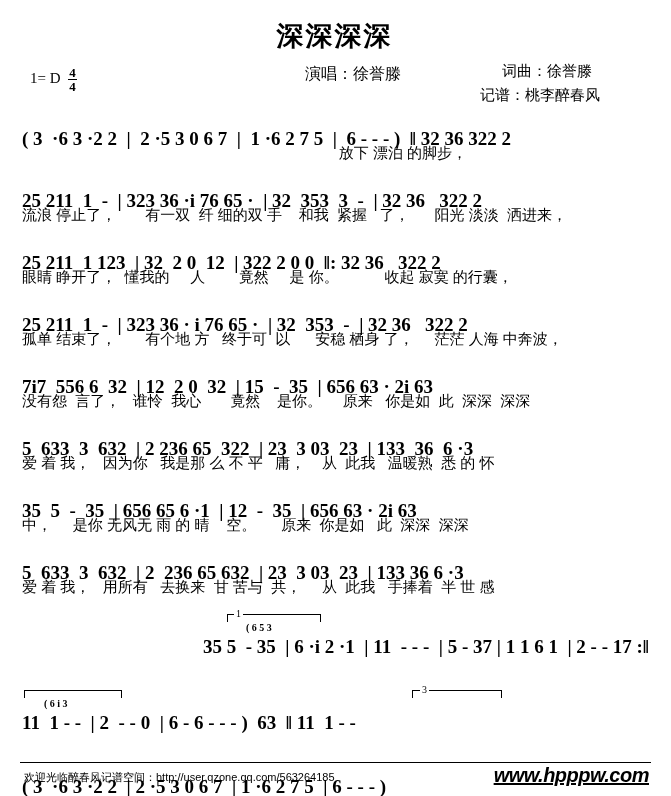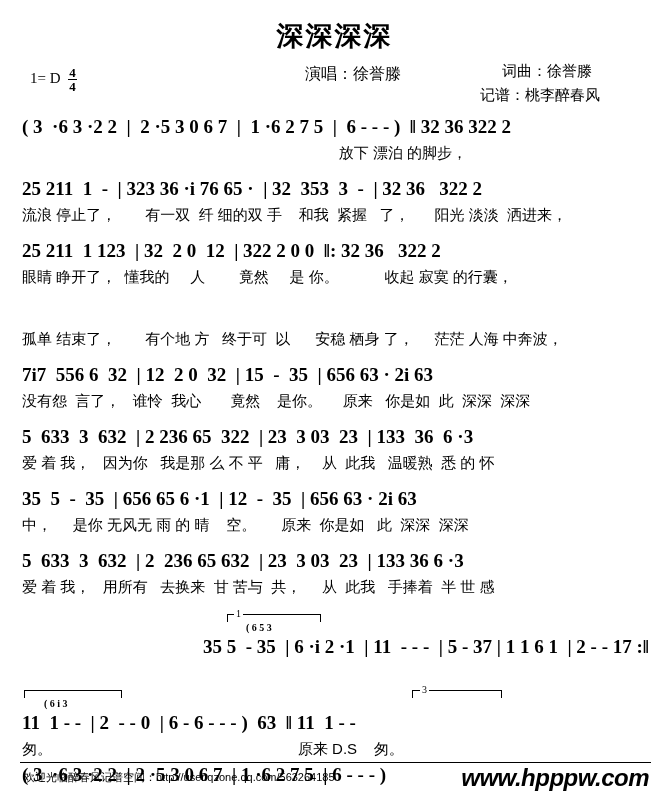--- a/index.html
+++ b/index.html
@@ -86,21 +86,21 @@
     position: relative;
     height: 62px;
   }
   .notes {
     font-family: "Liberation Serif", serif;
     font-size: 19px;
     font-weight: bold;
     letter-spacing: 0px;
     white-space: pre;
     position: absolute;
-    top: 0;
+    top: 12px;
     left: 0;
     width: 627px;
   }
   .lyrics {
     font-family: "Liberation Sans", sans-serif;
     font-size: 15px;
     white-space: pre;
     position: absolute;
     top: 28px;
     left: 0;
@@ -125,25 +125,26 @@
     position: absolute;
     left: 24px;
     top: 8px;
     font-size: 11px;
     font-family: "Liberation Sans", sans-serif;
   }
   .foot-right {
     position: absolute;
     right: 22px;
     top: 2px;
-    font-size: 24px;
+    font-size: 20px;
     font-weight: bold;
     font-style: italic;
     font-family: "Liberation Sans", sans-serif;
     letter-spacing: -0.5px;
+    text-decoration: underline;
   }
   .bracket {
     position: absolute;
     font-size: 10px;
     font-family: "Liberation Serif", serif;
     font-weight: bold;
   }
   .tie {
     position: absolute;
     border-top: 1.3px solid #000;
@@ -189,20 +190,21 @@
       <div class="notes">25 211  1  -  | 323 36 ·i 76 65 ·  | 32  353  3  -  | 32 36   322 2</div>
       <div class="lyrics">流浪 停止了，       有一双  纤 细的双 手    和我  紧握   了，      阳光 淡淡  洒进来，</div>
     </div>
 
     <div class="sysrow">
       <div class="notes">25 211  1 123  | 32  2 0  12  | 322 2 0 0  ‖: 32 36   322 2</div>
       <div class="lyrics">眼睛 睁开了，  懂我的     人        竟然     是 你。           收起 寂寞 的行囊，</div>
     </div>
 
     <div class="sysrow">
+      <div class="notes">25 211  1  -  | 323 36 · i 76 65 ·  | 32  353  -  | 32 36   322 2</div>
       <div class="lyrics">孤单 结束了，       有个地 方   终于可  以      安稳 栖身 了，     茫茫 人海 中奔波，</div>
     </div>
 
     <div class="sysrow">
       <div class="notes">7i7  556 6  32  | 12  2 0  32  | 15  -  35  | 656 63 · 2i 63</div>
       <div class="lyrics">没有怨  言了，   谁怜  我心       竟然    是你。     原来   你是如  此  深深  深深</div>
     </div>
 
     <div class="sysrow">
       <div class="notes">5  633  3  632  | 2 236 65  322  | 23  3 03  23  | 133  36  6 ·3</div>
@@ -225,21 +227,20 @@
       <div class="bracket" style="left:224px; top:10px;">( 6 5 3</div>
       <div class="notes" style="top:24px;text-align:right;">35 5  - 35  | 6 ·i 2 ·1  | 11  - - -  | 5 - 37 | 1 1 6 1  | 2 - - 17 :‖</div>
     </div>
 
     <div class="sysrow" style="height:76px;">
       <div class="tie" style="left:2px; top:2px; width:96px;"></div>
       <div class="tie" style="left:390px; top:2px; width:88px;"></div>
       <div class="tienum" style="left:398px; top:-4px;">3</div>
       <div class="bracket" style="left:22px; top:10px;">( 6 i  3</div>
       <div class="notes" style="top:24px;">11  1 - -  | 2  - - 0  | 6 - 6 - - - )  63  ‖ 11  1 - -</div>
-      <div class="lyrics" style="top:52px;">匆。                                                           原来 D.S    匆。</div>
     </div>
 
     <div class="sysrow" style="height:40px;">
       <div class="notes">( 3  ·6 3 ·2 2  | 2 ·5 3 0 6 7  | 1 ·6 2 7 5  | 6 - - - )</div>
       <div class="lyrics"></div>
     </div>
 
   </div>
 
   <div class="footer">

